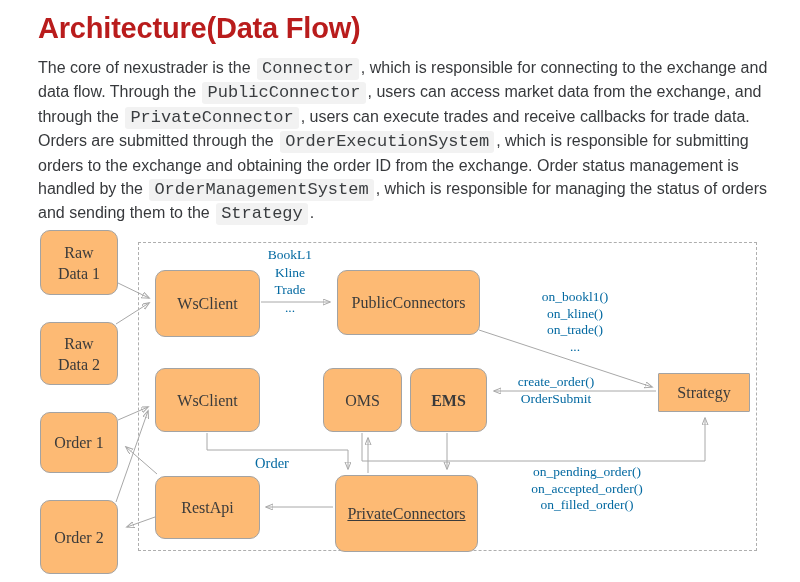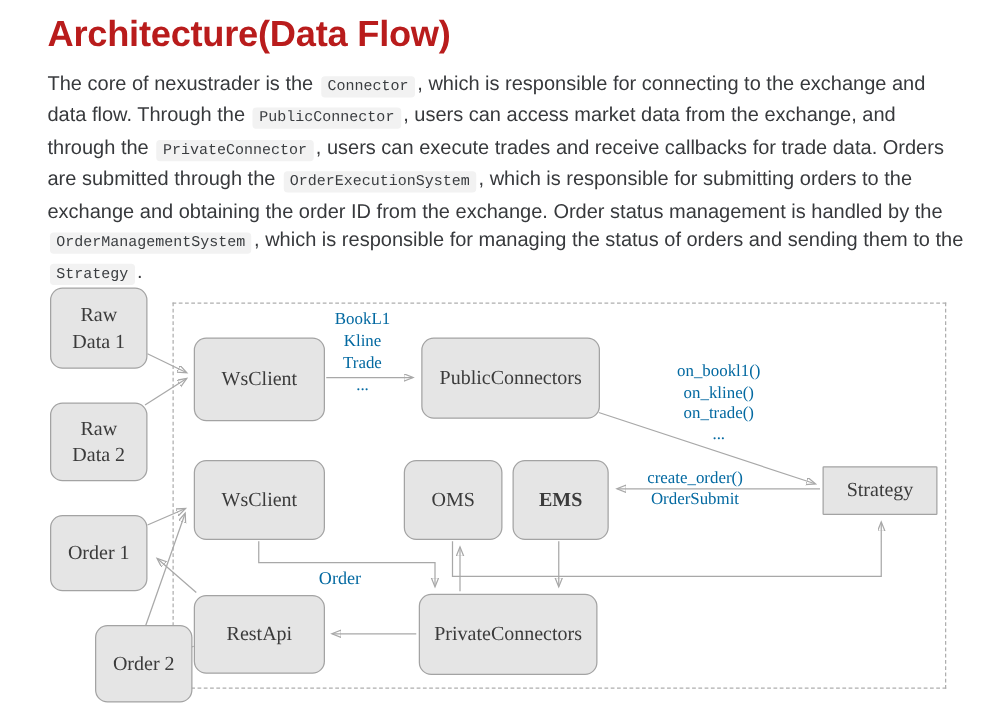--- a/index.html
+++ b/index.html
@@ -11,21 +11,21 @@
     font-size: 29px; font-weight: 700; color: #b91c1c;
     letter-spacing: -0.2px;
   }
 
   .intro {
     position: absolute; left: 38px; top: 56px; width: 736px;
     font-size: 16px; line-height: 23.4px; color: #37393c;
   }
   .intro code {
     font-family: "Liberation Mono", monospace;
-    font-size: 12px;
+    font-size: 17px;
     color: #3a3d40;
     background: #f2f2f2;
     border-radius: 3px;
     padding: 1px 5px 2px 5px;
     margin: 0 2px;
   }
 
   .diagram { position: absolute; left: 0; top: 0; width: 800px; height: 582px; }
 
   .dashed-frame {
@@ -33,21 +33,21 @@
     border: 1px dashed #aeaeae;
   }
 
   .edges { position: absolute; left: 0; top: 0; width: 800px; height: 582px; }
   .edges path, .edges polyline { stroke: #a8a8a8; stroke-width: 1; fill: none; }
 
   .node {
     position: absolute;
     border: 1px solid #a3a3a3;
     border-radius: 10px;
-    background: #e5e5e5;
+    background: #fdba74;
     display: flex; align-items: center; justify-content: center;
     text-align: center;
     font-family: "Liberation Serif", serif;
     font-size: 16px; color: #3b3b3b;
     line-height: 21px;
   }
   .node.small { padding: 0 10px; }
   .node.small span { display: inline-block; width: 58px; }
   .node.sharp { border-radius: 1px; }
 
@@ -97,21 +97,21 @@
 
   <div class="node small" style="left:40px;top:230px;width:78px;height:65px;">
       <span>Raw Data 1</span>
     </div>
   <div class="node small" style="left:40px;top:322px;width:78px;height:63px;">
       <span>Raw Data 2</span>
     </div>
   <div class="node small" style="left:40px;top:412px;width:78px;height:61px;">
       <span>Order 1</span>
     </div>
-  <div class="node small" style="left:40px;top:500px;width:78px;height:62px;margin-left:36px;">
+  <div class="node small" style="left:40px;top:500px;width:78px;height:74px;">
       <span>Order 2</span>
     </div>
 
   <div class="node" style="left:155px;top:270px;width:105px;height:67px;">
       <span>WsClient</span>
     </div>
   <div class="node" style="left:337px;top:270px;width:143px;height:65px;">
       <span>PublicConnectors</span>
     </div>
 
@@ -121,21 +121,21 @@
   <div class="node" style="left:323px;top:368px;width:79px;height:64px;">
       <span>OMS</span>
     </div>
   <div class="node" style="left:410px;top:368px;width:77px;height:64px;font-weight:bold;">
       <span>EMS</span>
     </div>
 
   <div class="node" style="left:155px;top:476px;width:105px;height:63px;">
       <span>RestApi</span>
     </div>
-  <div class="node" style="left:335px;top:475px;width:143px;height:65px;">
+  <div class="node" style="left:335px;top:475px;width:143px;height:77px;text-decoration:underline;">
       <span>PrivateConnectors</span>
     </div>
 
   <div class="node sharp" style="left:658px;top:373px;width:92px;height:39px;">
       <span>Strategy</span>
     </div>
 
   <div class="edge-label lh-tall" style="left:250px;top:246px;width:80px;">
     <div>BookL1</div>
     <div>Kline</div>
@@ -152,14 +152,19 @@
 
   <div class="edge-label" style="left:496px;top:374px;width:120px;">
     <div>create_order()</div>
     <div>OrderSubmit</div>
   </div>
 
   <div class="edge-label" style="left:246px;top:455px;width:52px;font-size:14.5px;">
     <div>Order</div>
   </div>
 
+  <div class="edge-label" style="left:517px;top:464px;width:140px;">
+    <div>on_pending_order()</div>
+    <div>on_accepted_order()</div>
+    <div>on_filled_order()</div>
+  </div>
 
 </div>
 
 </body></html>

